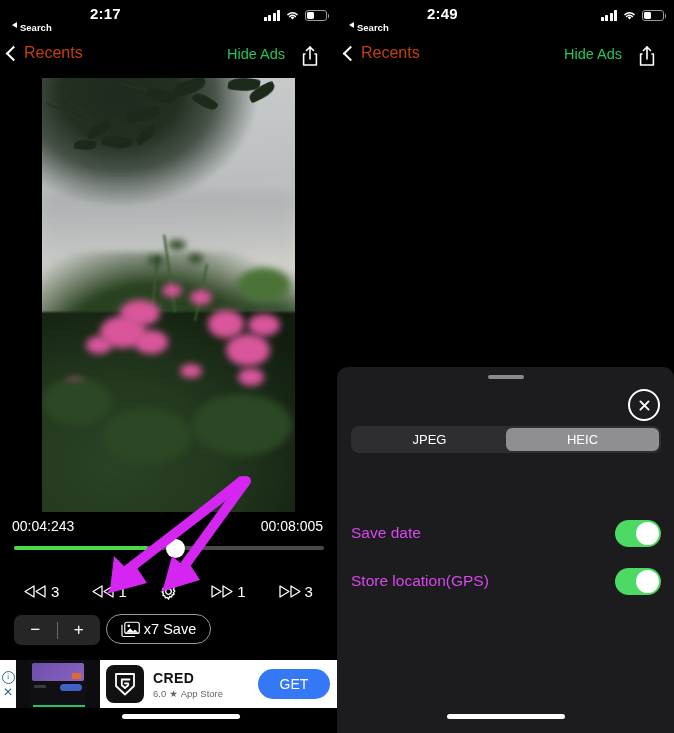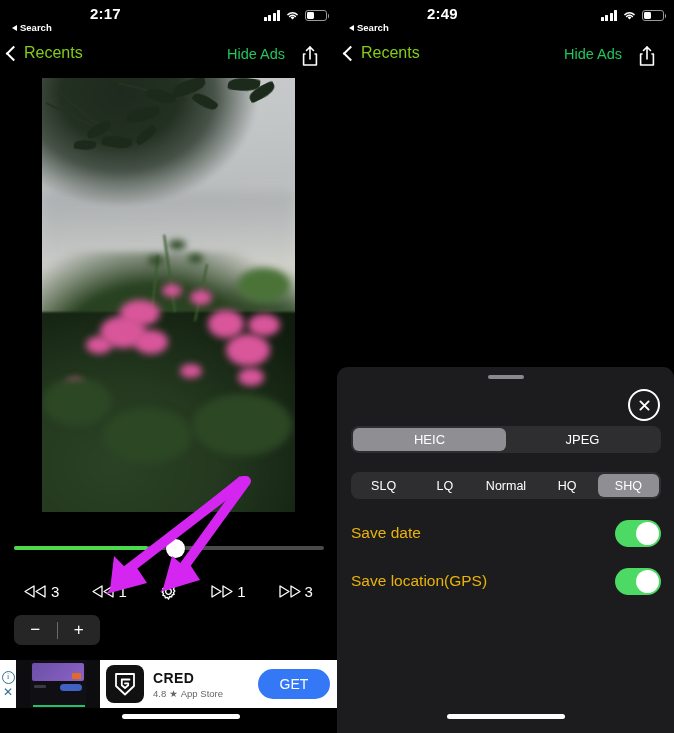--- a/index.html
+++ b/index.html
@@ -5,34 +5,34 @@
   html,body{margin:0;padding:0;background:#000;}
   body{width:674px;height:733px;overflow:hidden;font-family:"Liberation Sans",sans-serif;}
   .screen{position:relative;width:674px;height:733px;background:#000;}
   .panel{position:absolute;top:0;width:337px;height:733px;background:#000;overflow:hidden;}
   .panel.left{left:0;padding-left:25px;}
   .panel.right{left:337px;}
 
   
   .statusbar{position:absolute;top:0;left:0;width:337px;height:40px;}
   .sb-time{position:absolute;left:90px;top:5px;color:#fff;font-size:15px;font-weight:bold;letter-spacing:.2px;}
-  .sb-search{position:absolute;left:12px;top:22px;color:#fff;font-size:9.5px;font-weight:bold;display:flex;align-items:center;gap:3px;}
+  .sb-search{position:absolute;left:12px;top:22px;color:#fff;font-size:9.5px;font-weight:bold;display:flex;gap:3px;}
   .sb-tri{display:inline-block;width:0;height:0;border-top:3.5px solid transparent;border-bottom:3.5px solid transparent;border-right:5px solid #fff;}
   .sb-right{position:absolute;right:10px;top:10px;display:flex;align-items:center;gap:5px;}
   .bars{display:flex;align-items:flex-end;gap:1.5px;height:11px;}
   .bars i{display:block;width:3px;background:#fff;border-radius:.5px;}
   .bars i:nth-child(1){height:4px;} .bars i:nth-child(2){height:6px;}
   .bars i:nth-child(3){height:8.5px;} .bars i:nth-child(4){height:11px;}
   .batt{position:relative;width:22px;height:11px;border:1.3px solid #9a9a9a;border-radius:3px;box-sizing:border-box;}
   .batt:after{content:"";position:absolute;right:-3.4px;top:3px;width:1.8px;height:4px;background:#9a9a9a;border-radius:0 1px 1px 0;}
   .batt span{position:absolute;left:1.3px;top:1.3px;bottom:1.3px;width:7px;background:#fff;border-radius:1.4px;}
 
   
   .navbar{position:absolute;top:40px;left:0;width:337px;height:38px;}
-  .nav-back{position:absolute;left:8px;top:4px;display:flex;align-items:center;gap:4px;color:#84cc16;font-size:16px;cursor:pointer;}
+  .nav-back{position:absolute;left:8px;top:4px;display:flex;align-items:center;gap:4px;color:#c2410c;font-size:16px;cursor:pointer;}
   .chev{display:inline-block;width:9px;height:9px;border-left:2.1px solid #fff;border-bottom:2.1px solid #fff;transform:rotate(45deg);margin-right:1px;}
   .nav-hide{position:absolute;right:52px;top:6px;color:#22c55e;font-size:14.5px;cursor:pointer;}
   .nav-share{position:absolute;right:18px;top:5px;width:18px;height:22px;cursor:pointer;}
 
   
   .media{position:absolute;overflow:hidden;background:#0b0b0b;}
   .media.left{left:42px;top:78px;width:253px;height:434px;}
   .sky{position:absolute;left:0;top:0;right:0;height:63%;
        background:linear-gradient(175deg,#c8cacb 0%,#c3c6c7 22%,#bcbfc0 40%,#c9cbc9 58%,#d6d5cd 74%,#dedbcf 88%,#e2ded0 100%);}
   .sky2{position:absolute;left:0;top:26%;right:0;height:26%;
@@ -105,21 +105,21 @@
   .closebtn{position:absolute;right:14px;top:22px;width:28px;height:28px;border:2px solid #fff;border-radius:50%;display:flex;align-items:center;justify-content:center;cursor:pointer;}
   .seg{position:absolute;left:14px;width:310px;height:27px;background:#2e2e30;border-radius:8px;display:flex;align-items:center;padding:2px;box-sizing:border-box;}
   .seg.fmt{top:59px;}
   .seg.qual{top:105px;}
   .seg .opt{flex:1;height:100%;display:flex;align-items:center;justify-content:center;color:#fff;font-size:13px;border-radius:6px;cursor:pointer;position:relative;}
   .seg .opt.on{background:#8e8e93;}
   .seg.qual .opt{font-size:12.5px;}
   .row{position:absolute;left:14px;width:310px;height:34px;display:flex;align-items:center;justify-content:space-between;}
   .row.r1{top:149px;}
   .row.r2{top:197px;}
-  .row .lbl{color:#eab308;font-size:15.5px;}
+  .row .lbl{color:#d946ef;font-size:15.5px;}
   .tgl{width:46px;height:27px;border-radius:14px;background:#4cd964;position:relative;cursor:pointer;}
   .tgl b{position:absolute;right:2px;top:2px;width:23px;height:23px;border-radius:50%;background:#fff;display:block;}
 
   
   .arrows{position:absolute;left:0;top:0;width:337px;height:733px;pointer-events:none;}
 </style>
 </head>
 <body>
 
 <div class="screen">
@@ -201,20 +201,24 @@
       <div class="blob pk" style="left:148px;top:212px;width:22px;height:15px;"></div>
       <div class="blob pk" style="left:120px;top:206px;width:20px;height:13px;"></div>
       <div class="blob pk" style="left:196px;top:290px;width:26px;height:18px;"></div>
       <div class="blob pk" style="left:24px;top:300px;width:18px;height:13px;"></div>
       <div class="blob pk" style="left:138px;top:286px;width:22px;height:14px;"></div>
       <div class="blob gr" style="left:0px;top:300px;width:70px;height:48px;"></div>
       <div class="blob gr" style="left:60px;top:330px;width:90px;height:56px;"></div>
       <div class="blob gr" style="left:150px;top:316px;width:100px;height:62px;"></div>
     </div>
 
+    <div class="times">
+      <div class="t-start">00:04:243</div>
+      <div class="t-end">00:08:005</div>
+    </div>
     <div class="track">
         <div class="fill"></div>
       </div>
     <div class="knob"></div>
 
     <div class="transport">
       <div class="tbtn">
         <svg width="23" height="13" viewBox="0 0 23 13">
           <path d="M10 1 L1 6.5 L10 12 Z" fill="none" stroke="#fff" stroke-width="1.3" stroke-linejoin="round"></path>
           <path d="M21 1 L12 6.5 L21 12 Z" fill="none" stroke="#fff" stroke-width="1.3" stroke-linejoin="round"></path>
@@ -248,20 +252,29 @@
         </svg>
         <span>3</span>
       </div>
     </div>
 
     <div class="btnrow">
       <div class="pm">
         <div class="half">−</div>
         <div class="sep"></div>
         <div class="half">+</div>
+      </div>
+      <div class="pill multi">
+        <svg width="19" height="16" viewBox="0 0 21 17">
+          <rect x="4.2" y="1" width="16" height="12.4" rx="2.2" fill="none" stroke="#fff" stroke-width="1.3"></rect>
+          <circle cx="8.6" cy="5" r="1.5" fill="#fff"></circle>
+          <path d="M5.4 12.6 L10 7.6 L13.4 11 L15.4 9 L19 12.6 Z" fill="#fff"></path>
+          <path d="M1.1 4.2 L1.1 15.2 a1.6 1.6 0 0 0 1.6 1.6 L15 16.8" fill="none" stroke="#fff" stroke-width="1.3" stroke-linecap="round"></path>
+        </svg>
+        <span>x7 Save</span>
       </div>
     </div>
 
     <div class="ad">
       <div class="ad-ctrl">
         <div class="ic">i</div>
         <div class="xc">✕</div>
       </div>
       <div class="ad-shot">
         <div class="ph"></div>
@@ -275,21 +288,21 @@
       <div class="ad-body">
         <div class="ad-logo">
           <svg width="26" height="26" viewBox="0 0 26 26">
             <path d="M4 3 L22 3 L22 15 L13 23.5 L4 15 Z" fill="none" stroke="#fff" stroke-width="1.8" stroke-linejoin="round"></path>
             <path d="M17.5 8.5 L9.8 8.5 L9.8 14.2 L13 17 L16.2 14.2 L16.2 12.4 L13 12.4" fill="none" stroke="#fff" stroke-width="1.8" stroke-linejoin="round" stroke-linecap="round"></path>
           </svg>
         </div>
         <div class="ad-txt">
           <div class="ad-name">CRED</div>
           <div class="ad-sub">
-            <span>4.8</span>
+            <span>6.0</span>
             <span>★</span>
             <span>App Store</span>
           </div>
         </div>
         <div class="ad-get">GET</div>
       </div>
     </div>
 
     <div class="homebar"></div>
 
@@ -350,40 +363,33 @@
 
     <div class="sheet">
       <div class="grabber"></div>
       <div class="closebtn">
         <svg width="15" height="15" viewBox="0 0 15 15">
           <path d="M3.4 3.4 L11.6 11.6 M11.6 3.4 L3.4 11.6" stroke="#fff" stroke-width="1.9" stroke-linecap="round"></path>
         </svg>
       </div>
 
       <div class="seg fmt">
+        <div class="opt">JPEG</div>
         <div class="opt on">HEIC</div>
-        <div class="opt">JPEG</div>
-      </div>
-
-      <div class="seg qual">
-        <div class="opt">SLQ</div>
-        <div class="opt">LQ</div>
-        <div class="opt">Normal</div>
-        <div class="opt">HQ</div>
-        <div class="opt on">SHQ</div>
-      </div>
+      </div>
+
 
       <div class="row r1">
         <div class="lbl">Save date</div>
         <div class="tgl">
             <b></b>
           </div>
       </div>
       <div class="row r2">
-        <div class="lbl">Save location(GPS)</div>
+        <div class="lbl">Store location(GPS)</div>
         <div class="tgl">
             <b></b>
           </div>
       </div>
     </div>
 
     <div class="homebar"></div>
   </div>
 </div>
 

